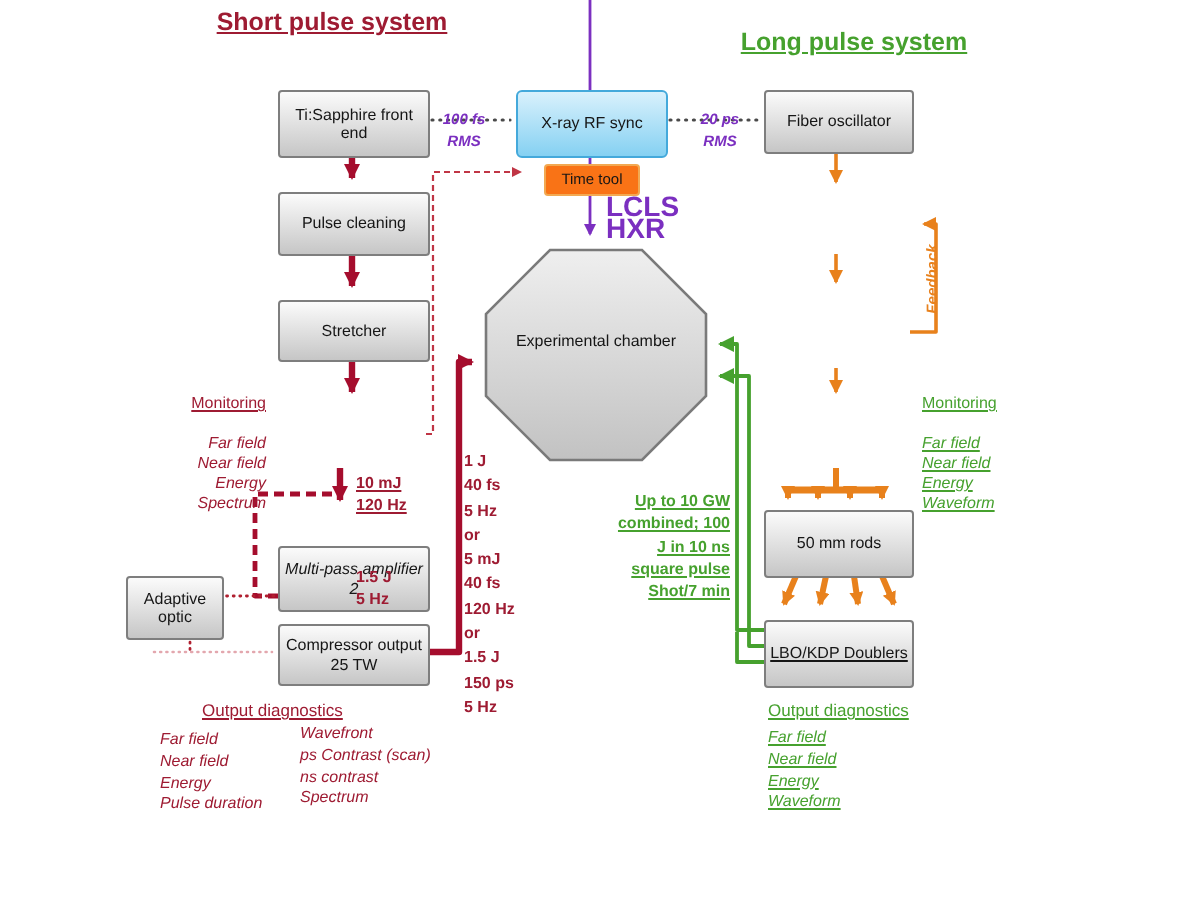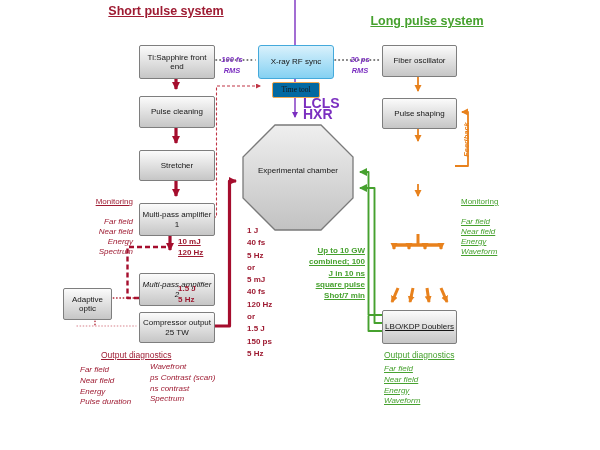--- a/index.html
+++ b/index.html
@@ -3,21 +3,21 @@
 <meta charset="utf-8">
 <style>
   html,body{margin:0;padding:0;background:#fff;}
   #canvas{position:relative;width:600px;height:450px;background:#fff;overflow:hidden;
           font-family:"Liberation Sans",sans-serif;}
   #wires{position:absolute;left:0;top:0;z-index:1;}
   .box{position:absolute;z-index:2;display:flex;align-items:center;justify-content:center;
        text-align:center;font-size:8px;line-height:1.18;color:#161616;
        background:linear-gradient(#fbfbfb,#c6c6c6);border:1px solid #7e7e7e;border-radius:2px;}
   .box.blue{background:linear-gradient(#d9f1fc,#85d1f2);border:1.3px solid #44a9db;border-radius:3px;}
-  .box.timetool{background:#0369a1;border:1.2px solid #f2a952;border-radius:2px;font-size:7.5px;font-family:Liberation Serif, serif;}
+  .box.timetool{background:#f97316;border:1.2px solid #f2a952;border-radius:2px;font-size:7.5px;}
   .lbl{position:absolute;z-index:3;white-space:pre-line;}
   .title{font-size:12.5px;font-weight:bold;text-decoration:underline;text-align:center;}
   .t-red{color:#9e1b32;}
   .t-green{color:#46a12e;text-decoration:underline;}
   .t-purple{color:#7b2fc0;}
   .t-orange{color:#e8811c;}
   .ann{font-size:8px;font-weight:bold;line-height:11px;}
   .it{font-style:italic;}
   .mon{font-size:8px;line-height:10px;}
   .mon .hd{text-decoration:underline;}
@@ -100,40 +100,39 @@
 
   <div class="lbl title t-red" style="left:96px;top:4px;width:140px;">Short pulse system</div>
   <div class="lbl title t-green" style="left:358px;top:14px;width:138px;">Long pulse system</div>
 
   <div class="box" style="left:139px;top:45px;width:74px;height:32px;">Ti:Sapphire front end</div>
   <div class="box" style="left:382px;top:45px;width:73px;height:30px;">Fiber oscillator</div>
   <div class="box blue" style="left:258px;top:45px;width:74px;height:32px;">X-ray RF sync</div>
   <div class="box timetool" style="left:272px;top:82px;width:46px;height:14px;">Time tool</div>
   <div class="box" style="left:139px;top:96px;width:74px;height:30px;">Pulse cleaning</div>
   <div class="box" style="left:139px;top:150px;width:74px;height:29px;">Stretcher</div>
-  <div class="box" style="left:139px;top:203px;width:74px;height:31px;">Multi-pass amplifier 1</div>
   <div class="box" style="left:139px;top:273px;width:74px;height:31px;font-style:italic;">Multi-pass amplifier 2</div>
   <div class="box" style="left:63px;top:288px;width:47px;height:30px;">Adaptive optic</div>
   <div class="box" style="left:139px;top:312px;width:74px;height:29px;">Compressor output 25 TW</div>
-  <div class="box" style="left:382px;top:98px;width:73px;height:29px;">Pulse shaping</div>
+  <div class="box" style="left:382px;top:255px;width:73px;height:32px;">50 mm rods</div>
   <div class="box" style="left:382px;top:310px;width:73px;height:32px;text-decoration:underline;">LBO/KDP Doublers</div>
   <div class="lbl" style="left:253px;top:166px;width:90px;text-align:center;font-size:8px;line-height:1.2;color:#161616;">Experimental chamber</div>
 
   <div class="lbl ann it t-purple" style="left:211px;top:54px;width:42px;text-align:center;font-size:7.5px;">100 fs
 RMS</div>
   <div class="lbl ann it t-purple" style="left:339px;top:54px;width:42px;text-align:center;font-size:7.5px;">20 ps
 RMS</div>
   <div class="lbl ann t-purple" style="left:303px;top:98px;font-size:14px;">LCLS
 HXR</div>
 
   <div class="lbl ann t-red" style="left:178px;top:236px;text-decoration:underline;">10 mJ
 120 Hz</div>
   <div class="lbl ann t-red" style="left:178px;top:283px;">1.5 J
 5 Hz</div>
-  <div class="lbl ann t-red" style="left:232px;top:225px;line-height:12.3px;padding-left:15px;">1 J
+  <div class="lbl ann t-red" style="left:232px;top:225px;line-height:12.3px;">1 J
 40 fs
 5 Hz
 or
 5 mJ
 40 fs
 120 Hz
 or
 1.5 J
 150 ps
 5 Hz</div>

